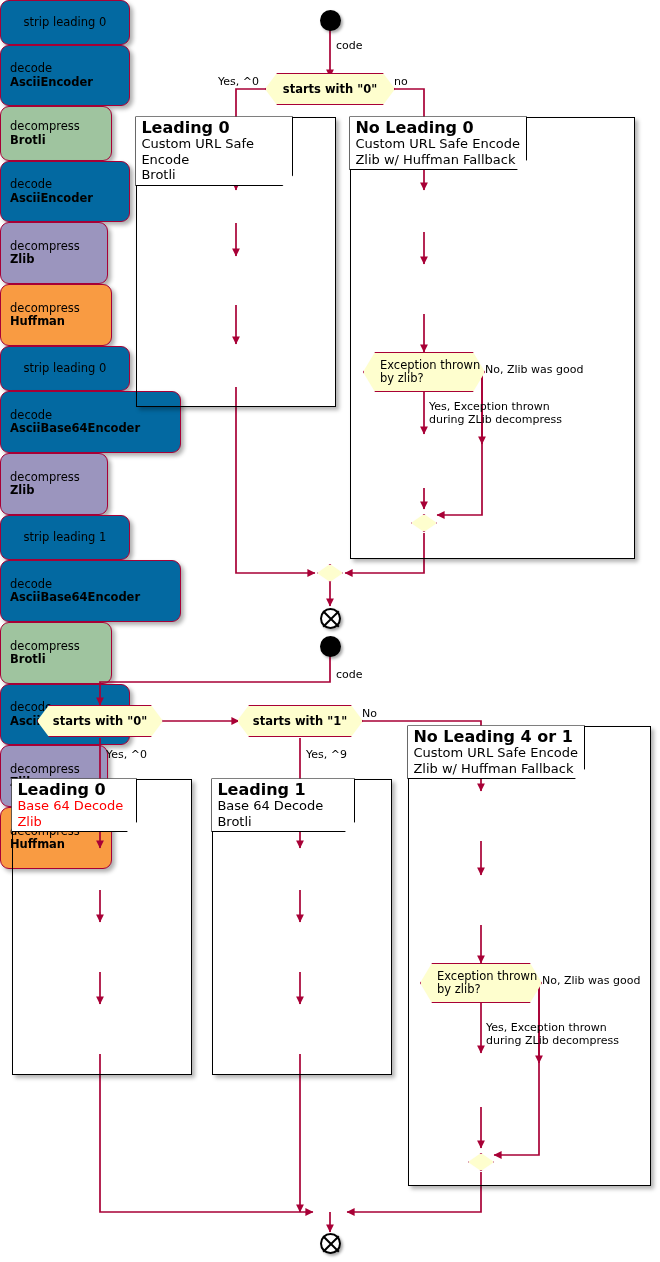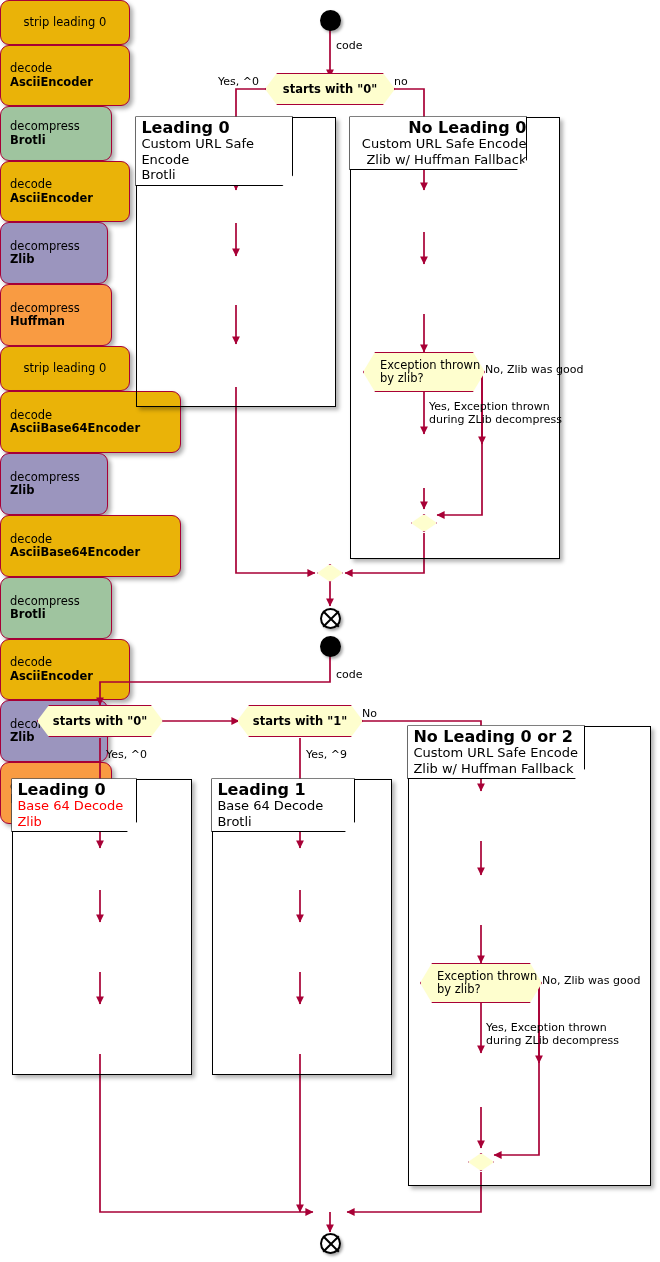--- a/index.html
+++ b/index.html
@@ -19,21 +19,21 @@
     position: absolute;
     left: 0; top: 0;
     width: 660px; height: 1262px;
     pointer-events: none;
   }
 
   
   .act {
     border: 1.6px solid #A80036;
     border-radius: 9px;
-    background: #eab308;
+    background: #0369a1;
     box-shadow: 3px 3px 4px rgba(0,0,0,0.32);
     color: #000;
     font-size: 11.5px;
     line-height: 13.5px;
     padding: 5px 9px 5px 9px;
     display: flex;
     flex-direction: column;
     justify-content: center;
   }
   .act .l1 { font-weight: normal; white-space: nowrap; }
@@ -232,21 +232,21 @@
   </div>
   <div class="act" style="left:181px; top:256px; width:110px; height:49px;">
     <span class="l1">decode</span>
     <span class="l2">AsciiEncoder</span>
   </div>
   <div class="act fill-green" style="left:190px; top:344px; width:92px; height:43px;">
     <span class="l1">decompress</span>
     <span class="l2">Brotli</span>
   </div>
 
-  <div class="part" style="left:350px; top:117px; width:210px; height:442px;text-align:right;">
+  <div class="part" style="left:350px; top:117px; width:285px; height:442px;">
     <div class="parthead ph-clip" style="width:178px;">
       <div class="ph-title">No Leading 0</div>
       <div class="ph-sub">Custom URL Safe Encode</div>
       <div class="ph-sub">Zlib w/ Huffman Fallback</div>
     </div>
   </div>
 
   <div class="act" style="left:369px; top:183px; width:110px; height:49px;">
     <span class="l1">decode</span>
     <span class="l2">AsciiEncoder</span>
@@ -306,32 +306,35 @@
   </div>
 
   <div class="part" style="left:212px; top:779px; width:180px; height:296px;">
     <div class="parthead ph-clip" style="width:144px;">
       <div class="ph-title">Leading 1</div>
       <div class="ph-sub">Base 64 Decode</div>
       <div class="ph-sub">Brotli</div>
     </div>
   </div>
 
+  <div class="act single" style="left:245px; top:856px; width:110px; height:33px;">
+    <span class="l1">strip leading 1</span>
+  </div>
   <div class="act" style="left:220px; top:922px; width:161px; height:50px;">
     <span class="l1">decode</span>
     <span class="l2">AsciiBase64Encoder</span>
   </div>
   <div class="act fill-green" style="left:254px; top:1004px; width:92px; height:50px;">
     <span class="l1">decompress</span>
     <span class="l2">Brotli</span>
   </div>
 
   <div class="part" style="left:408px; top:726px; width:243px; height:460px;">
     <div class="parthead ph-clip" style="width:178px;">
-      <div class="ph-title">No Leading 0 or 2</div>
+      <div class="ph-title">No Leading 4 or 1</div>
       <div class="ph-sub">Custom URL Safe Encode</div>
       <div class="ph-sub">Zlib w/ Huffman Fallback</div>
     </div>
   </div>
 
   <div class="act" style="left:426px; top:792px; width:110px; height:49px;">
     <span class="l1">decode</span>
     <span class="l2">AsciiEncoder</span>
   </div>
   <div class="act fill-purple" style="left:437px; top:875px; width:88px; height:50px;">

